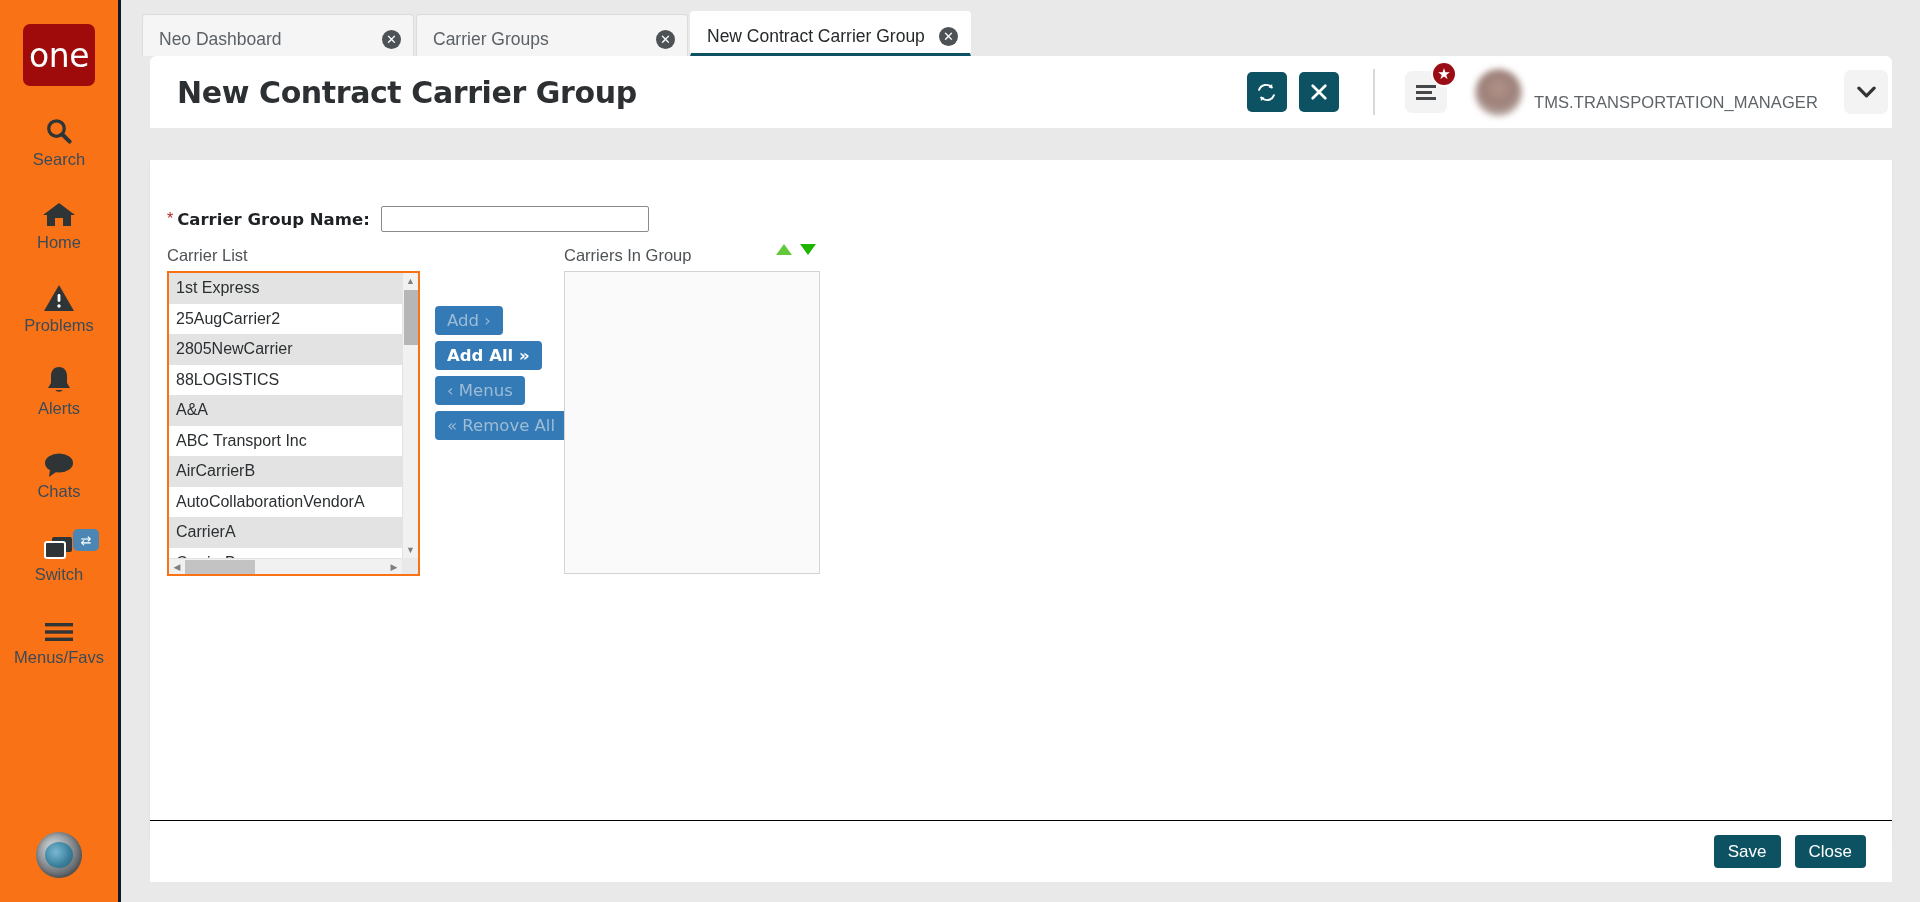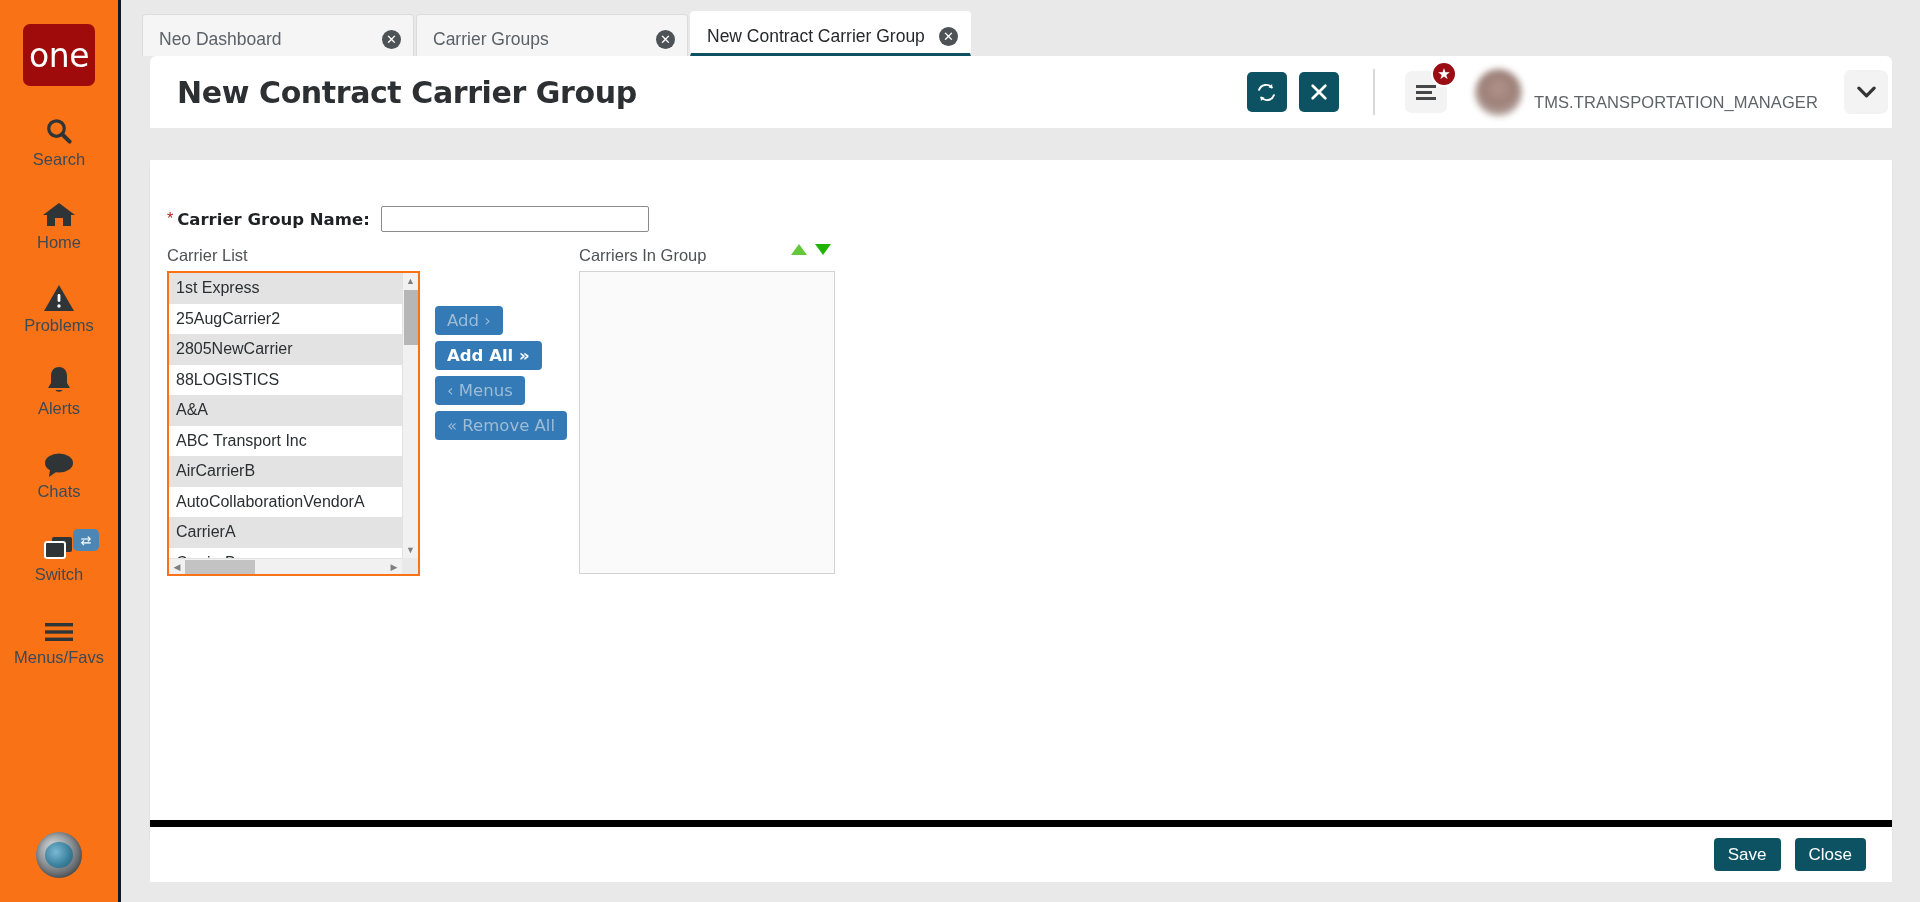--- a/index.html
+++ b/index.html
@@ -168,21 +168,21 @@
     font-family: "Liberation Sans", sans-serif; outline: none;
     caret-color: #000;
   }
 
   
   .dual { position: relative; margin: 14px 0 0 17px; height: 330px; }
   .col-title { font-size: 16.5px; color: #4e5356; margin-bottom: 6px; }
 
   .list-pane { position: absolute; top: 0; }
   .list-pane.left  { left: 0; width: 253px; }
-  .list-pane.right { left: 412px; width: 256px; }
+  .list-pane.right { left: 397px; width: 256px; }
 
   .listbox {
     position: relative; width: 253px; height: 305px;
     border: 2px solid #f97316; background: #fff;
     overflow: hidden;
   }
   .listbox.empty {
     width: 256px; height: 303px; background: #fafafa; border: 1px solid #d3d3d3;
   }
   .list-items { position: absolute; left: 0; top: 0; right: 16px; bottom: 16px; overflow: hidden; }
@@ -246,21 +246,21 @@
     border-bottom: 11px solid #63c93a;
   }
   .tri.down {
     border-left: 8px solid transparent; border-right: 8px solid transparent;
     border-top: 11px solid #1fb400;
   }
 
   
   .footer {
     position: absolute; left: 150px; right: 28px; bottom: 20px; height: 62px;
-    background: #ffffff; border-top: 7px solid #000000;
+    background: #ffffff; border-top: 1px solid #000000;
     display: flex; align-items: center; justify-content: flex-end;
     padding-right: 26px; gap: 14px;
   }
   .footer-btn {
     background: #0d5262; color: #fff; border: none; border-radius: 4px;
     height: 33px; min-width: 60px; padding: 0 14px;
     font-size: 17px; cursor: pointer;
     font-family: "Liberation Sans", sans-serif;
   }
   svg { display: block; }

